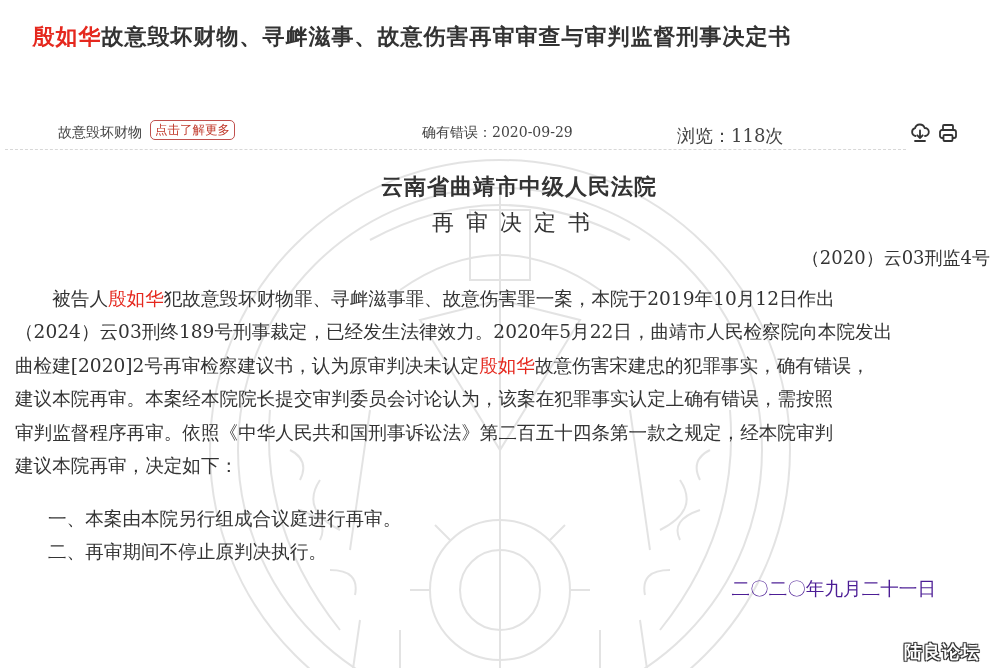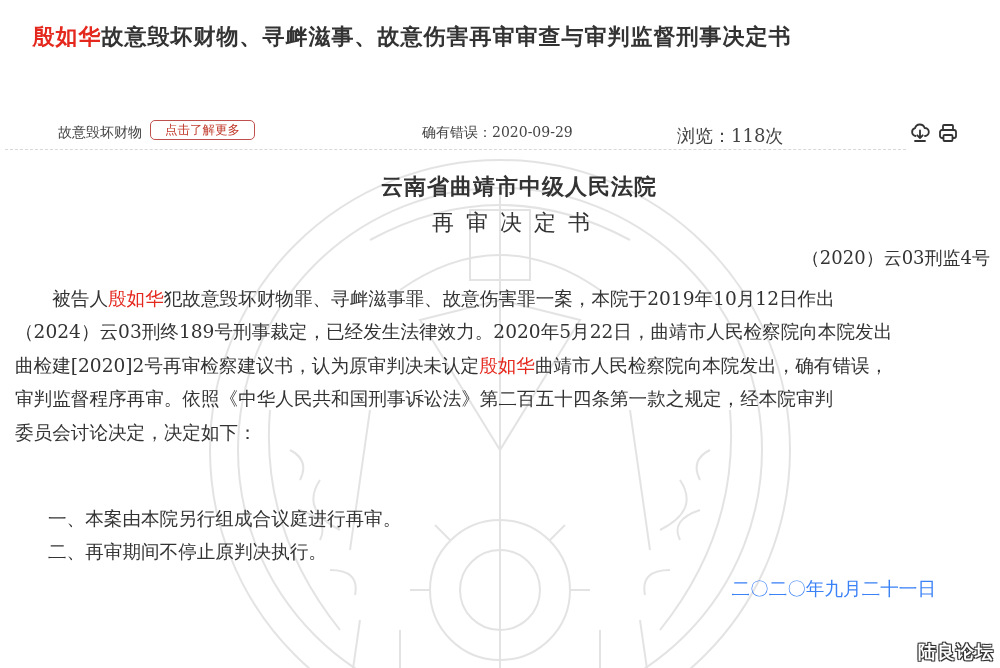--- a/index.html
+++ b/index.html
@@ -14,21 +14,21 @@
 
     .meta-bar {
       position: absolute; left: 0; top: 118px; width: 916px; height: 30px;
     }
     .meta-bar .divider {
       position: absolute; left: 5px; right: 10px; top: 31px;
       border-top: 1px dashed #d8d8d8;
     }
     .meta-cat { position: absolute; left: 58px; top: 6px; font-size: 14px; color: #444; }
     .meta-more {
-      position: absolute; left: 150px; top: 2px; height: 20px; padding: 0 14px;
+      position: absolute; left: 150px; top: 2px; height: 20px; padding: 0 4px;
       border: 1px solid #c0504d; border-radius: 5px; color: #c0392b;
       font-family: "DejaVu Sans", sans-serif; font-size: 12.5px; line-height: 18px; background: #fff; text-align: right;
     }
     .meta-date { position: absolute; left: 422px; top: 6px; font-size: 14px; color: #444; }
     .meta-views { position: absolute; left: 677px; top: 6px; font-size: 18px; color: #444; }
     .icon-btn { position: absolute; top: 5px; width: 20px; height: 20px; }
     .icon-download { left: 910px; }
     .icon-print { left: 938px; }
 
     .watermark { position: absolute; left: 170px; top: 150px; width: 660px; height: 540px; opacity: 0.16; pointer-events: none; }
@@ -45,24 +45,24 @@
     }
     .body-text {
       position: absolute; left: 15px; top: 282px; width: 975px;
       font-size: 18.6px; line-height: 33.4px; color: #333; text-align: justify;
     }
     .body-text .line { display: block; white-space: nowrap; }
     .body-text .red { color: #e5281e; }
     .item { position: absolute; left: 48px; font-size: 18.6px; color: #333; }
     .item1 { top: 506px; }
     .item2 { top: 539px; }
-    .sign-date { position: absolute; right: 64px; top: 576px; font-size: 18.6px; color: #3b82f6; }
+    .sign-date { position: absolute; right: 64px; top: 576px; font-size: 18.6px; color: #4c1d95; }
 
     .forum {
-      position: absolute; right: 6px; top: 640px; font-size: 18px; font-weight: bold;
+      position: absolute; right: 20px; top: 640px; font-size: 18px; font-weight: bold;
       color: #ffffff; letter-spacing: 1px;
       text-shadow: -1px -1px 0 #333, 1px -1px 0 #333, -1px 1px 0 #333, 1px 1px 0 #333, 0 0 2px #000;
       font-family: "DejaVu Sans", sans-serif;
     }
   </style>
 </head>
 <body>
 
 <div class="title">
   <span class="red">殷如华</span><span>故意毁坏财物、寻衅滋事、故意伤害再审审查与审判监督刑事决定书</span>
@@ -110,23 +110,24 @@
   <path d="M230 480 L230 540 M430 480 L430 540 M190 470 L180 540 M470 470 L480 540"></path>
 </svg>
 
 <div class="court">云南省曲靖市中级人民法院</div>
 <div class="doctype">再审决定书</div>
 <div class="caseno">（2020）云03刑监4号</div>
 
 <div class="body-text">
   <span class="line"><span>　　被告人</span><span class="red">殷如华</span><span>犯故意毁坏财物罪、寻衅滋事罪、故意伤害罪一案，本院于2019年10月12日作出</span></span>
   <span class="line"><span>（2024）云03刑终189号刑事裁定，已经发生法律效力。2020年5月22日，曲靖市人民检察院向本院发出</span></span>
-  <span class="line"><span>曲检建[2020]2号再审检察建议书，认为原审判决未认定</span><span class="red">殷如华</span><span>曲靖市人民检察院向本院发出，确有错误，</span></span>
+  <span class="line"><span>曲检建[2020]2号再审检察建议书，认为原审判决未认定</span><span class="red">殷如华</span><span>故意伤害宋建忠的犯罪事实，确有错误，</span></span>
+  <span class="line"><span>建议本院再审。本案经本院院长提交审判委员会讨论认为，该案在犯罪事实认定上确有错误，需按照</span></span>
   <span class="line"><span>审判监督程序再审。依照《中华人民共和国刑事诉讼法》第二百五十四条第一款之规定，经本院审判</span></span>
-  <span class="line"><span>委员会讨论决定，决定如下：</span></span>
+  <span class="line"><span>建议本院再审，决定如下：</span></span>
 </div>
 
 <div class="item item1">一、本案由本院另行组成合议庭进行再审。</div>
 <div class="item item2">二、再审期间不停止原判决执行。</div>
 
 <div class="sign-date">二〇二〇年九月二十一日</div>
 
 <div class="forum">陆良论坛</div>
 
 </body></html>

